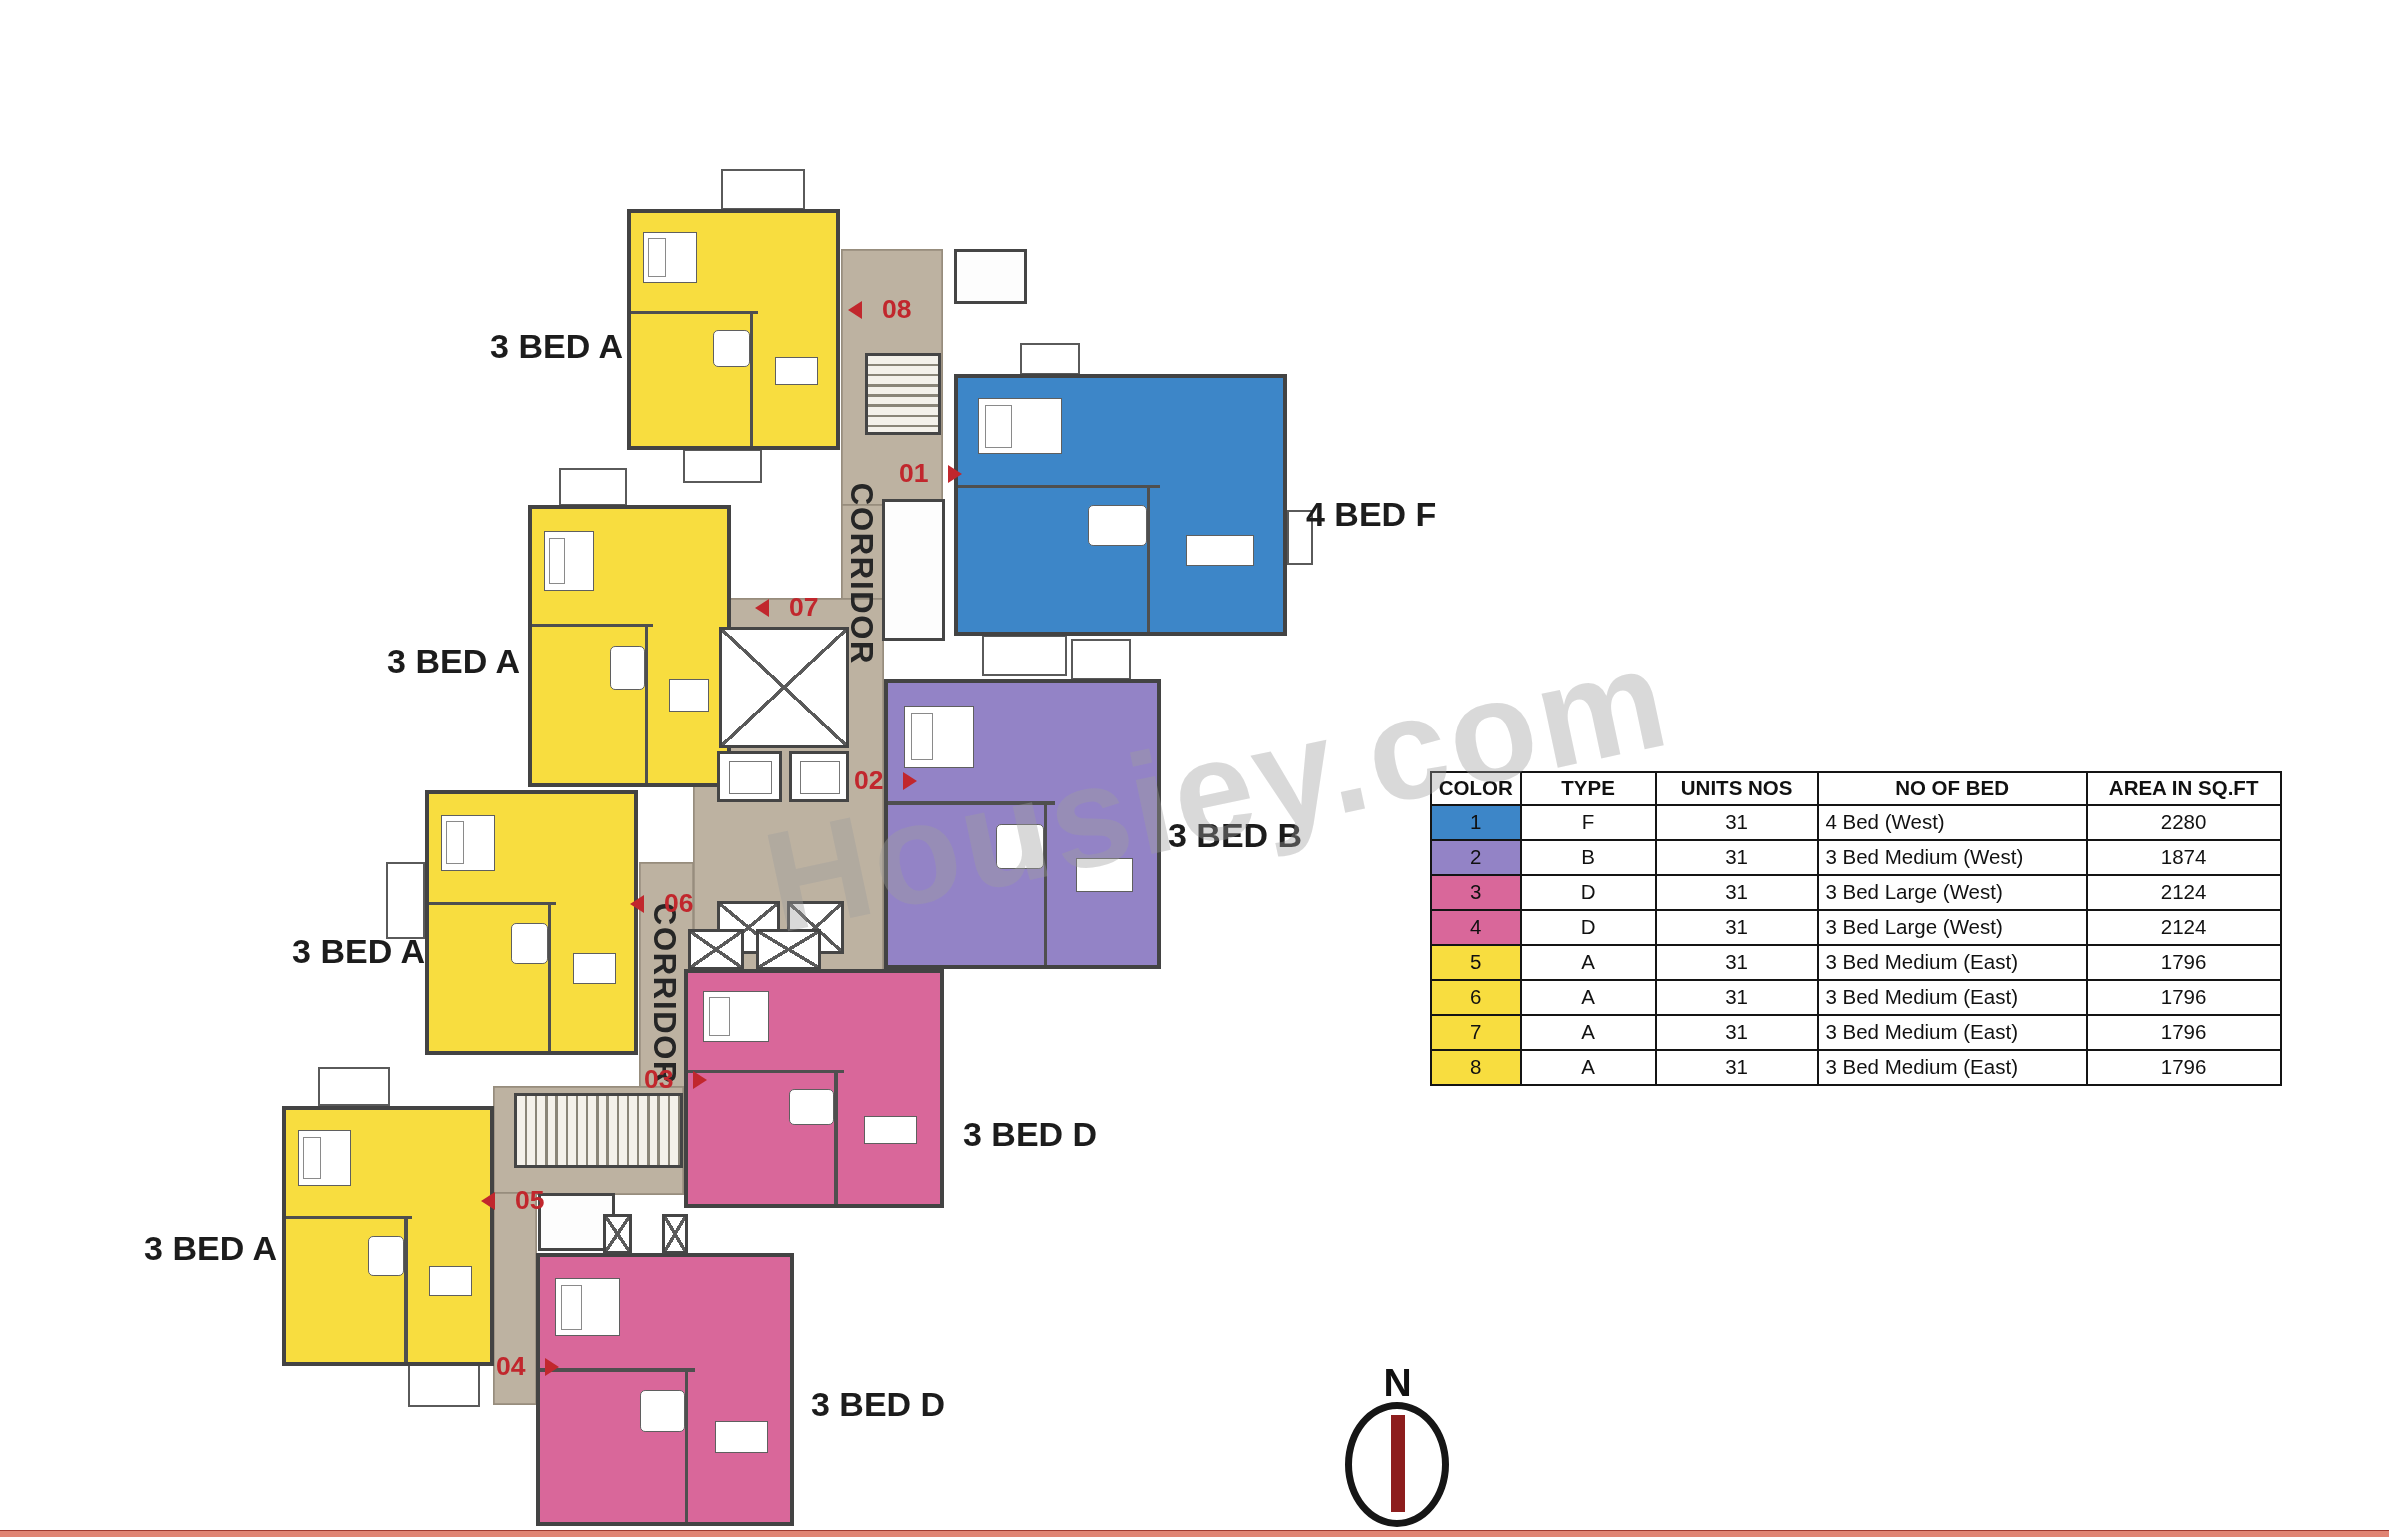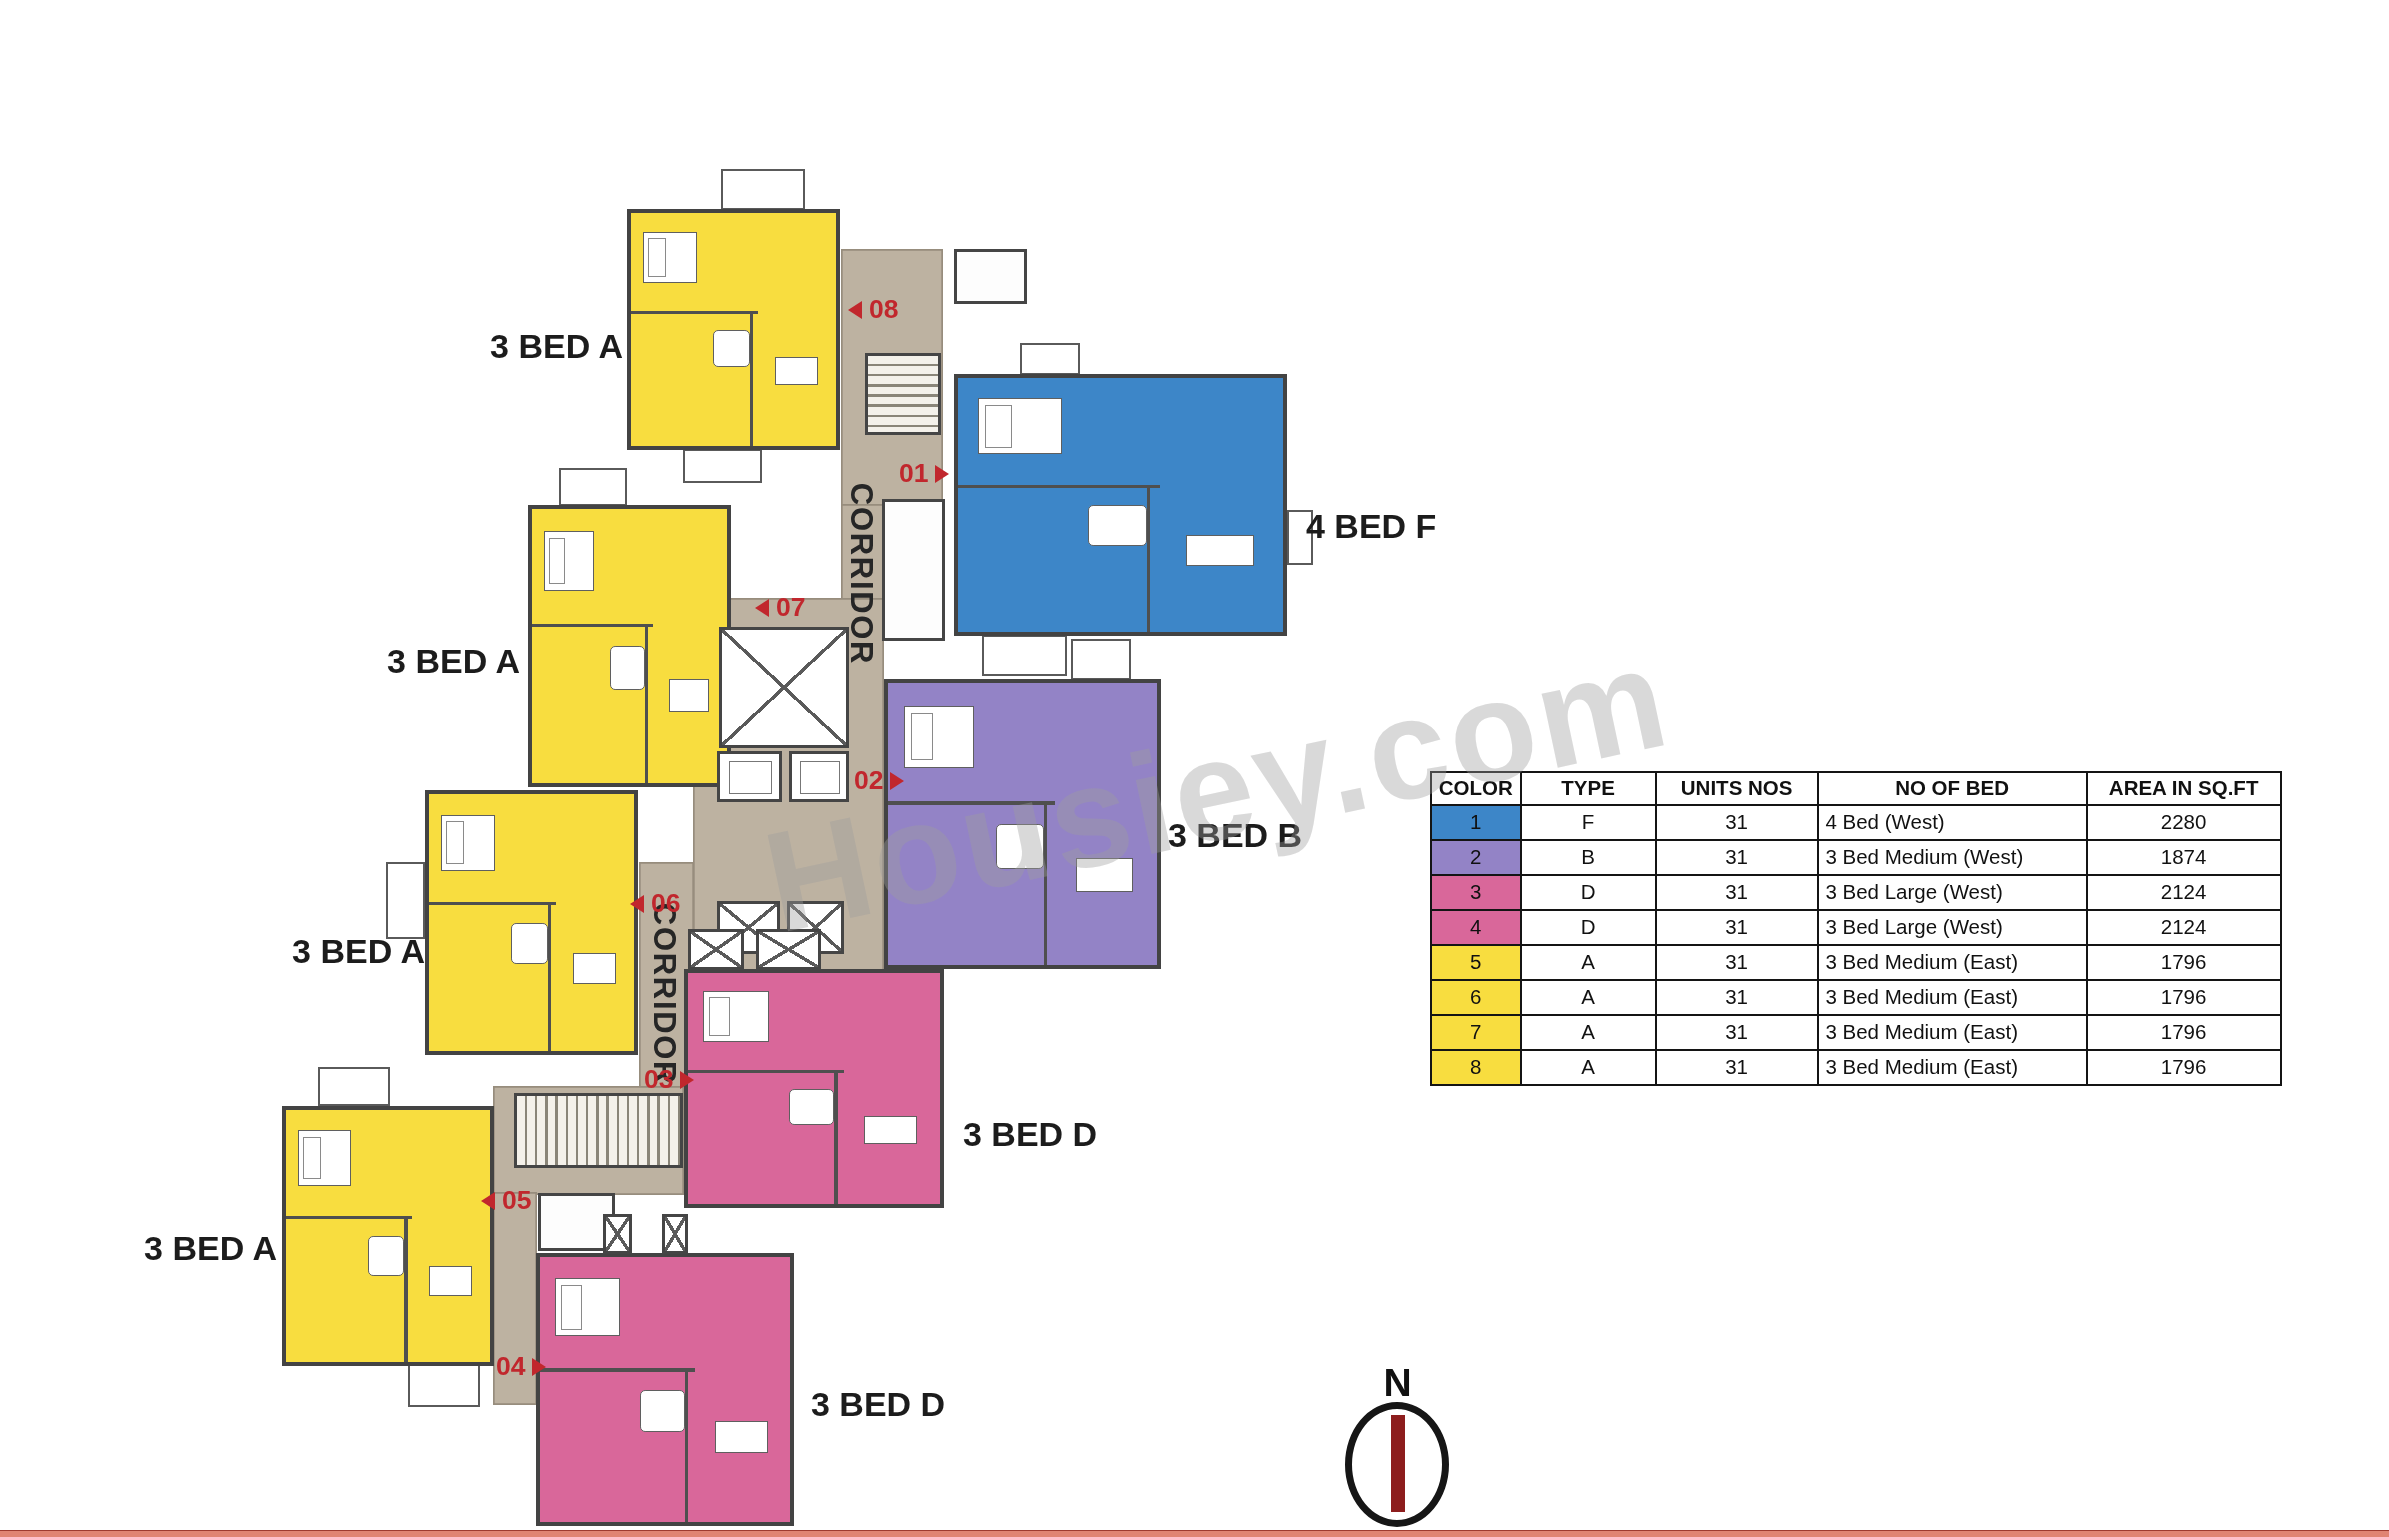--- a/index.html
+++ b/index.html
@@ -101,31 +101,31 @@
   .b12 { left:408px; top:1364px; width:72px; height:43px; }
   .b13 { left:603px; top:1214px; width:29px; height:40px; }
   .b14 { left:662px; top:1214px; width:25.6px; height:40px; }
 
   
   .ulabel {
     position:absolute; font-weight:bold; font-size:34px; color:#1c1c1c;
     white-space:nowrap; z-index:12;
   }
   .lab-08 { left:444px;  top:327px;  width:179px; text-align:right; }
-  .lab-01 { left:1306px; top:495px;  width:196px;margin-top:12px; }
+  .lab-01 { left:1306px; top:495px;  width:196px; }
   .lab-07 { left:341px;  top:642px;  width:179px; text-align:right; }
   .lab-02 { left:1168px; top:816px;  width:196px; }
   .lab-06 { left:246px;  top:932px; width:179px; text-align:right; }
   .lab-03 { left:963px; top:1115px; width:196px; }
   .lab-05 { left:98px;  top:1229px; width:179px; text-align:right; }
   .lab-04 { left:811px;  top:1385px; width:196px; }
 
   
   .marker {
-    position:absolute; display:flex; align-items:center; gap:7px;
+    position:absolute; display:flex; align-items:center; gap:20px;
     color:var(--marker); font-weight:bold; font-size:26.5px; z-index:15; white-space:nowrap;
   }
   .tri { width:0; height:0; border-top:9.4px solid transparent; border-bottom:9.4px solid transparent; }
   .tri.left  { border-right:14.5px solid var(--marker); }
   .tri.right { border-left:14.5px solid var(--marker); }
   .m-08 { left:848px;  top:294px; }
   .m-01 { left:899px; top:458px; }
   .m-07 { left:732px;  top:592px;padding-left:23px; }
   .m-02 { left:854px; top:765px; }
   .m-06 { left:630px;  top:888px; }

